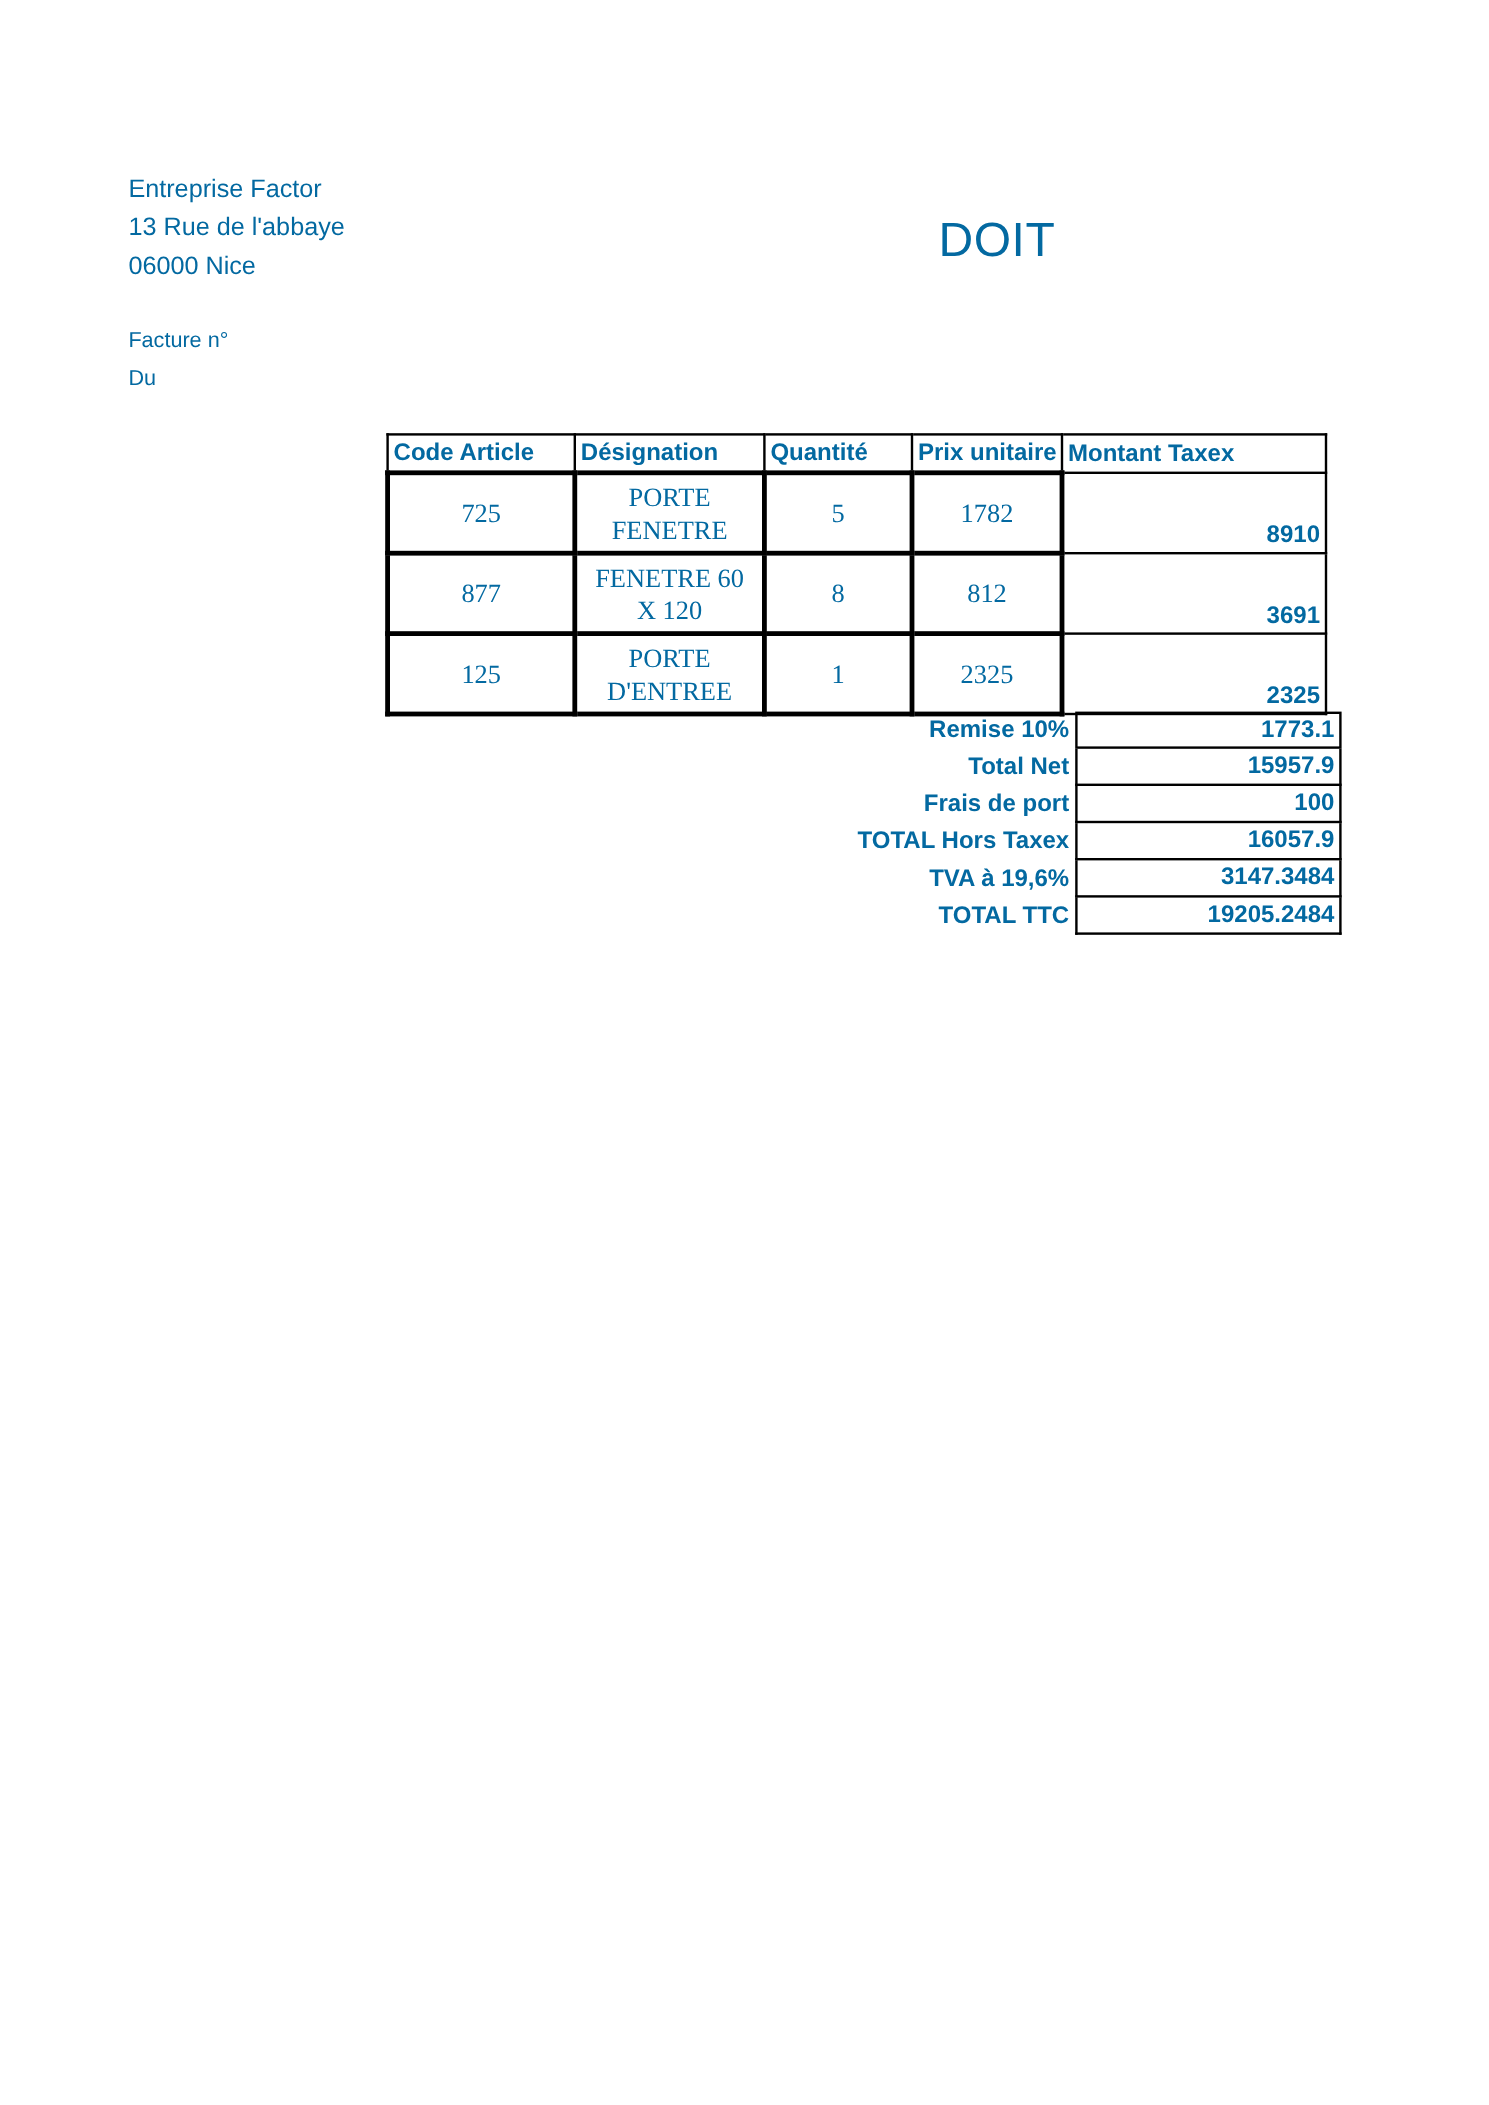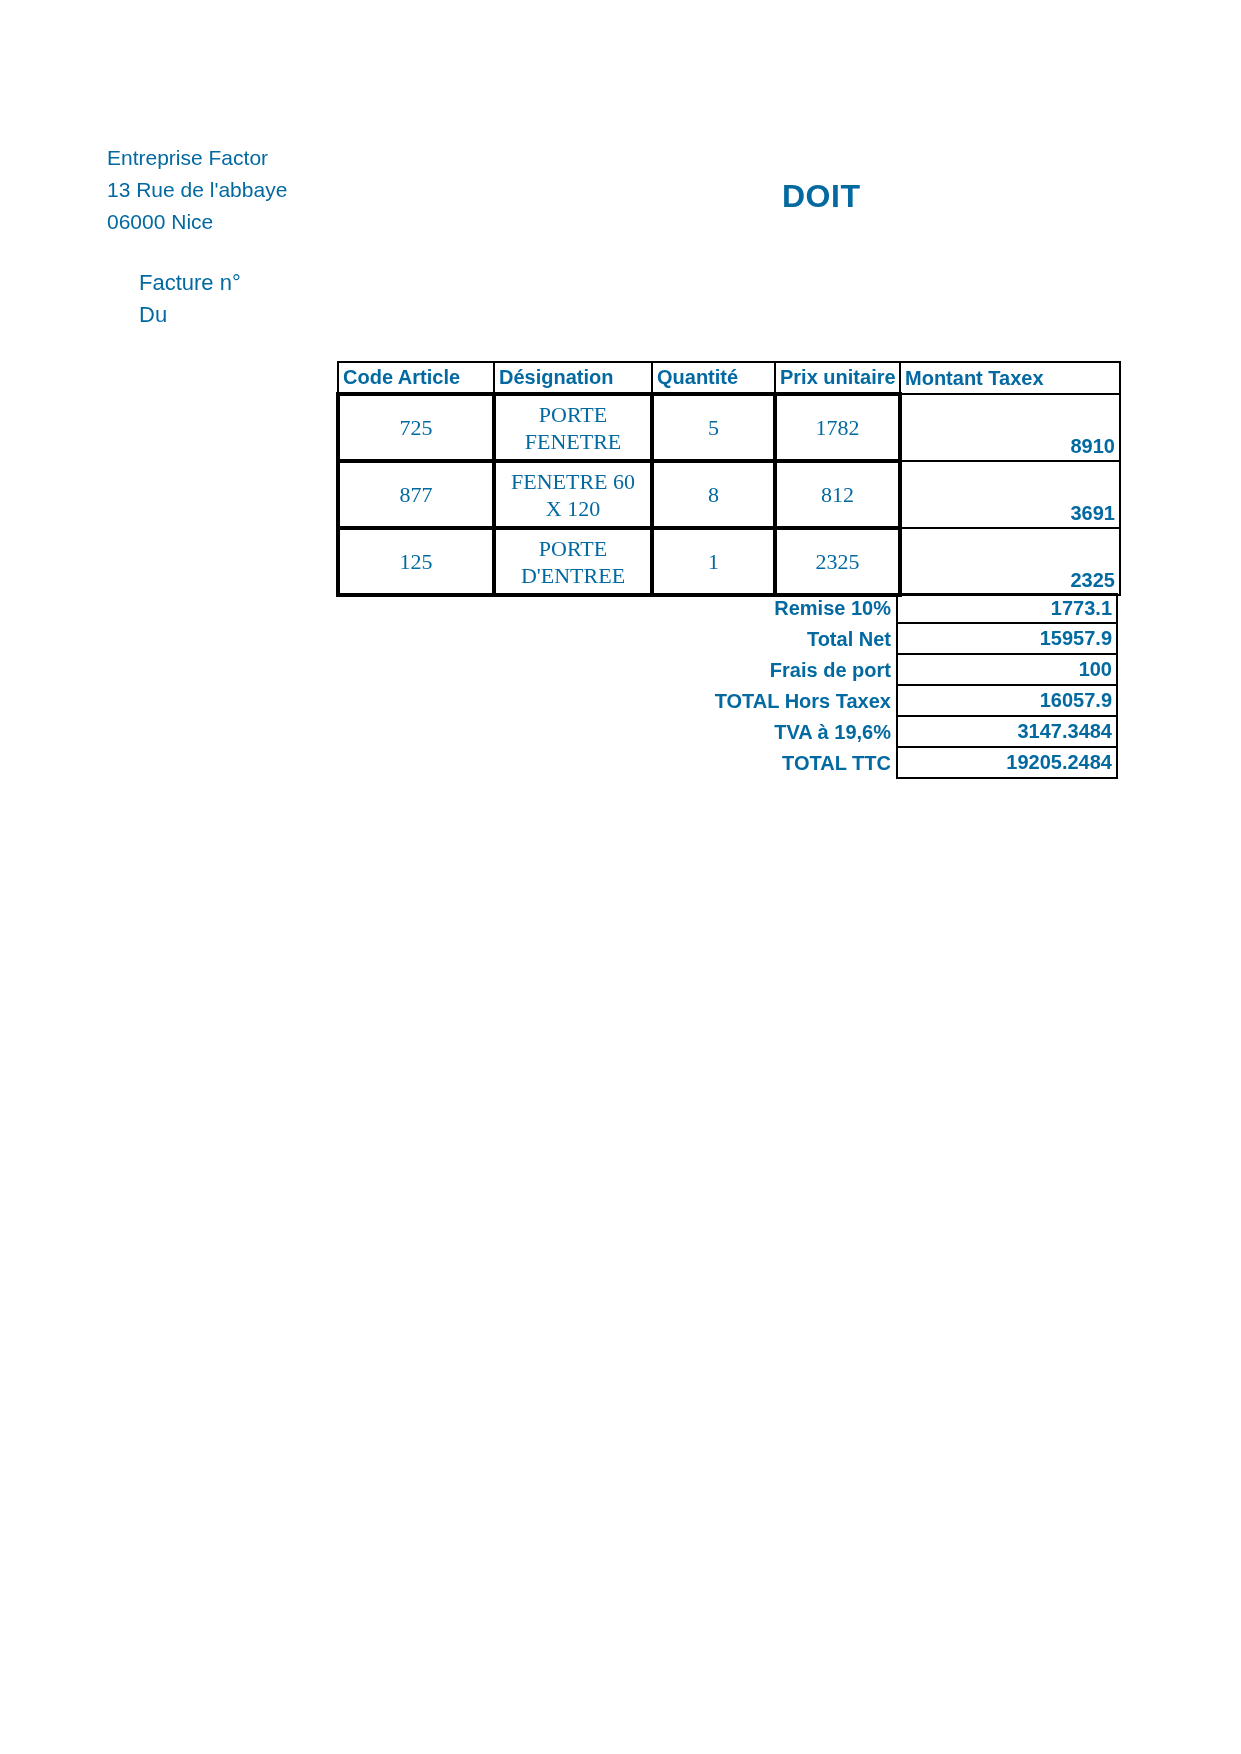--- a/index.html
+++ b/index.html
@@ -18,36 +18,35 @@
     left: 107px;
     top: 142px;
     font-size: 21px;
     line-height: 32px;
     white-space: nowrap;
   }
   .facture-block {
     position: absolute;
     left: 107px;
     top: 267px;
-    font-size: 22px;
+    font-size: 18px;
     line-height: 32px;
     white-space: nowrap;
-    margin-left: 32px;
   }
   .doit-title {
     position: absolute;
     left: 782px;
     top: 178px;
-    font-size: 32px;
-    font-weight: bold;
+    font-size: 40px;
+    font-weight: normal;
     letter-spacing: 0.5px;
   }
   table.items {
     position: absolute;
-    left: 336px;
+    left: 321px;
     top: 361px;
     border-collapse: collapse;
     table-layout: fixed;
     width: 782px;
     padding-left: 28px;
   }
   table.items th {
     border: 2px solid #000;
     font-size: 20px;
     font-weight: bold;

